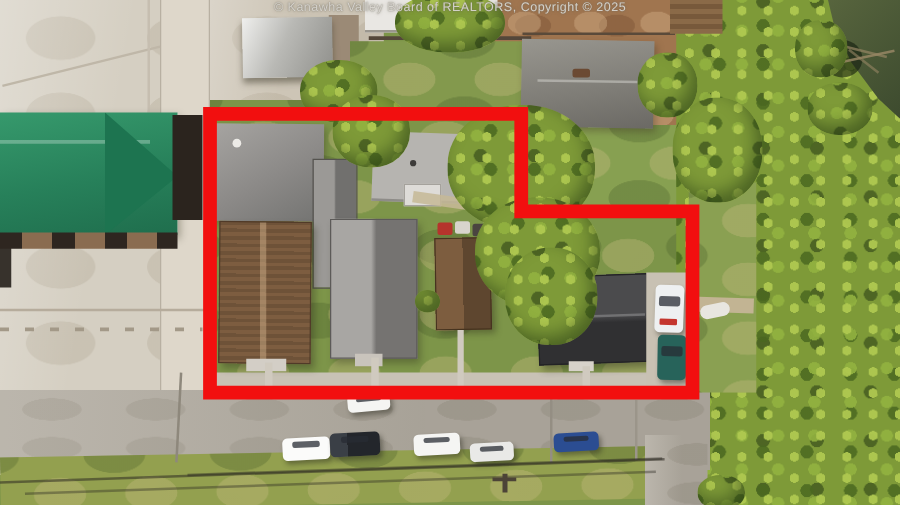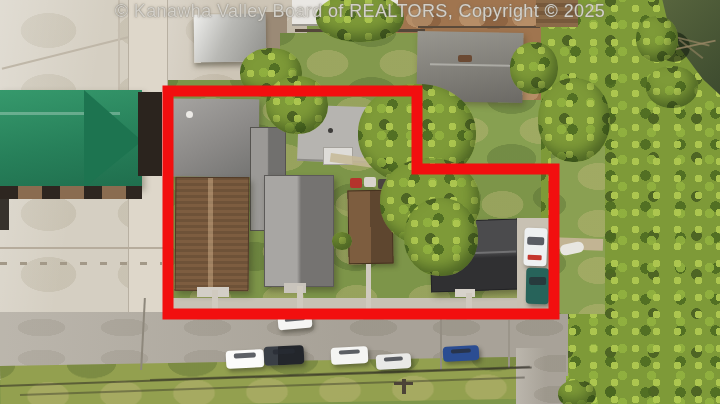--- a/index.html
+++ b/index.html
@@ -29,21 +29,21 @@
   .street{background-color:#b2aca1;
      background-image:linear-gradient(90deg,rgba(255,255,255,.12),rgba(0,0,0,.06) 60%),
        radial-gradient(ellipse,rgba(140,132,118,.28) 0 40%,rgba(140,132,118,0) 41%);
      background-size:100% 100%,83px 31px;}
   .tree{border-radius:48%;box-shadow:inset -5px -7px 14px rgba(35,55,18,.55);}
   .car{border-radius:4px;box-shadow:2px 3px 4px rgba(40,40,28,.45);}
   .car .w{position:absolute;left:22%;top:18%;width:56%;height:26%;
           background:rgba(40,44,52,.75);border-radius:2px;}
   .vcar .w{left:15%;top:24%;width:70%;height:22%;}
   #watermark{position:absolute;left:0;top:1px;width:100%;text-align:center;
-     font-size:18px;letter-spacing:.4px;color:rgba(228,226,220,.85);
+     font-size:10px;letter-spacing:.4px;color:rgba(228,226,220,.85);
      text-shadow:0 0 1px rgba(105,100,90,.95),0 0 3px rgba(120,114,102,.55);
      user-select:none;}
   svg.bnd{position:absolute;left:0;top:0;pointer-events:none;}
 </style>
 </head>
 <body>
 
 <div id="stage">
 
   <div class="ab c" style="left:0;top:0;width:178px;height:380px;"></div>

